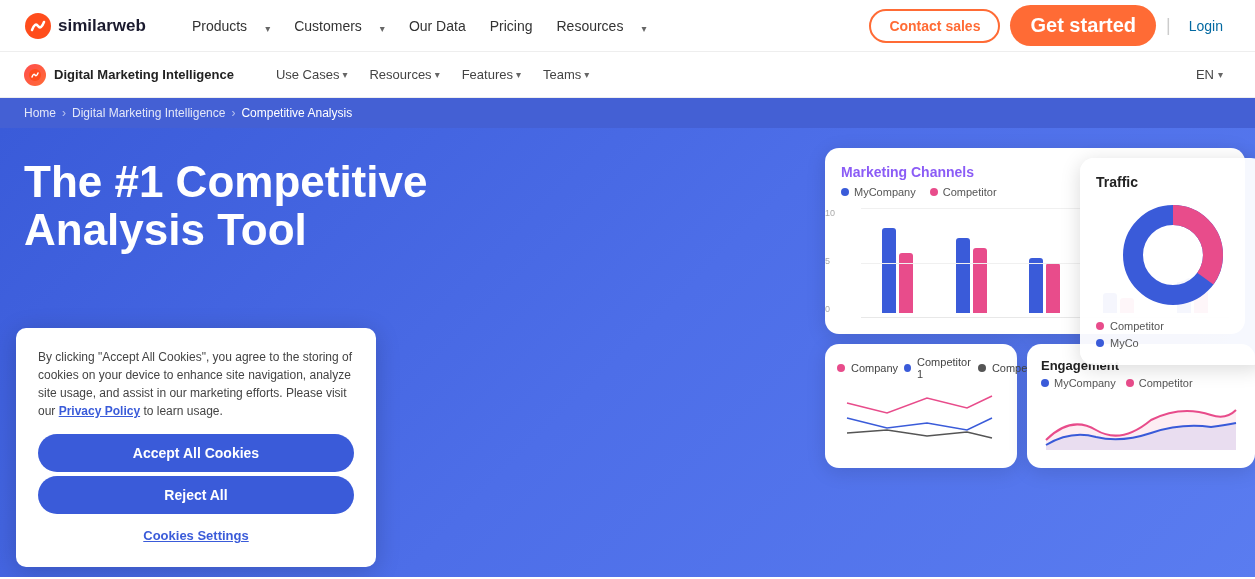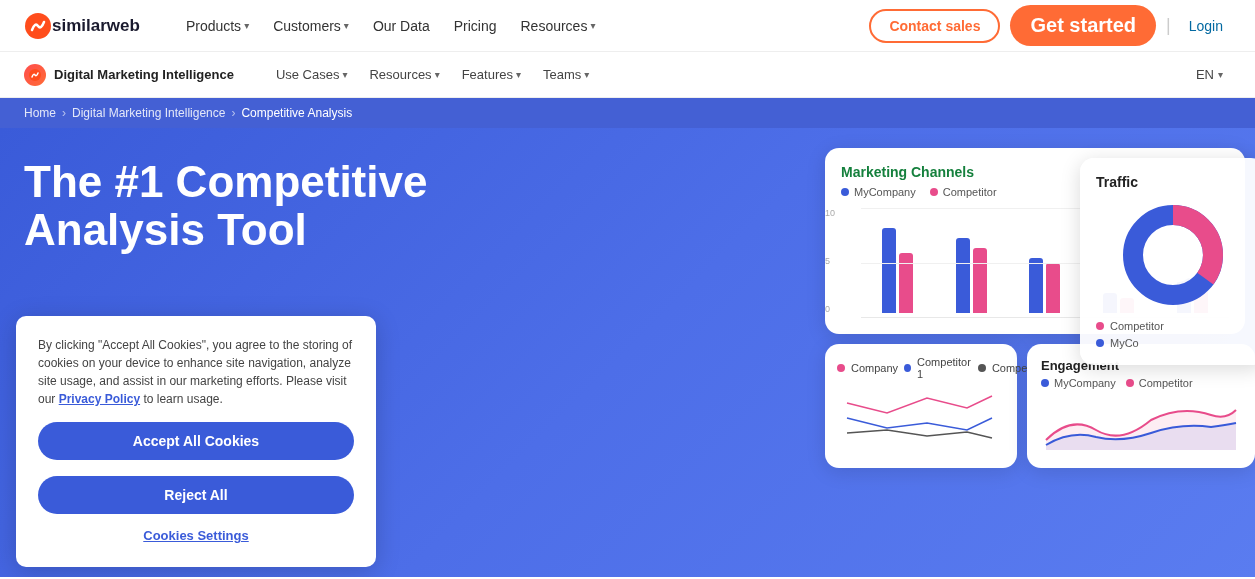--- a/index.html
+++ b/index.html
@@ -12,20 +12,21 @@
       display: flex;
       align-items: center;
       padding: 0 24px;
       border-bottom: 1px solid #eee;
       position: relative;
       z-index: 10;
     }
     .logo-area {
       display: flex;
       align-items: center;
+      gap: 6px;
       margin-right: 36px;
     }
     .logo-icon {
       width: 28px;
       height: 28px;
     }
     .logo-text {
       font-size: 17px;
       font-weight: 600;
       color: #1a1a2e;
@@ -35,22 +36,22 @@
       align-items: center;
       gap: 4px;
       flex: 1;
     }
     .nav-item {
       padding: 6px 10px;
       font-size: 14px;
       color: #333;
       cursor: pointer;
       display: flex;
-      align-items: center;
-      gap: 3px;
+      align-items: flex-end;
+      gap: 18px;
       border-radius: 4px;
     }
     .nav-right {
       display: flex;
       align-items: center;
       gap: 10px;
     }
     .btn-contact {
       border: 2px solid #ff6b35;
       color: #ff6b35;
@@ -206,21 +207,21 @@
     }
     .cookie-text a {
       color: #3a5bd9;
       font-weight: 600;
       text-decoration: underline;
       cursor: pointer;
     }
     .cookie-buttons {
       display: flex;
       flex-direction: column;
-      gap: 16px;
+      gap: 4px;
       margin-bottom: 10px;
     }
     .btn-accept-all {
       background: #3a5bd9;
       color: #fff;
       border: none;
       padding: 11px 20px;
       border-radius: 24px;
       font-size: 14px;
       font-weight: 700;
@@ -265,21 +266,21 @@
     .chart-card {
       background: #fff;
       border-radius: 14px;
       padding: 16px;
       box-shadow: 0 4px 20px rgba(0,0,0,0.12);
       width: 420px;
     }
     .chart-card-title {
       font-size: 14px;
       font-weight: 700;
-      color: #15803d;
+      color: #8b5cf6;
       margin-bottom: 6px;
     }
     .chart-legend {
       display: flex;
       gap: 14px;
       margin-bottom: 10px;
     }
     .legend-item {
       display: flex;
       align-items: center;

